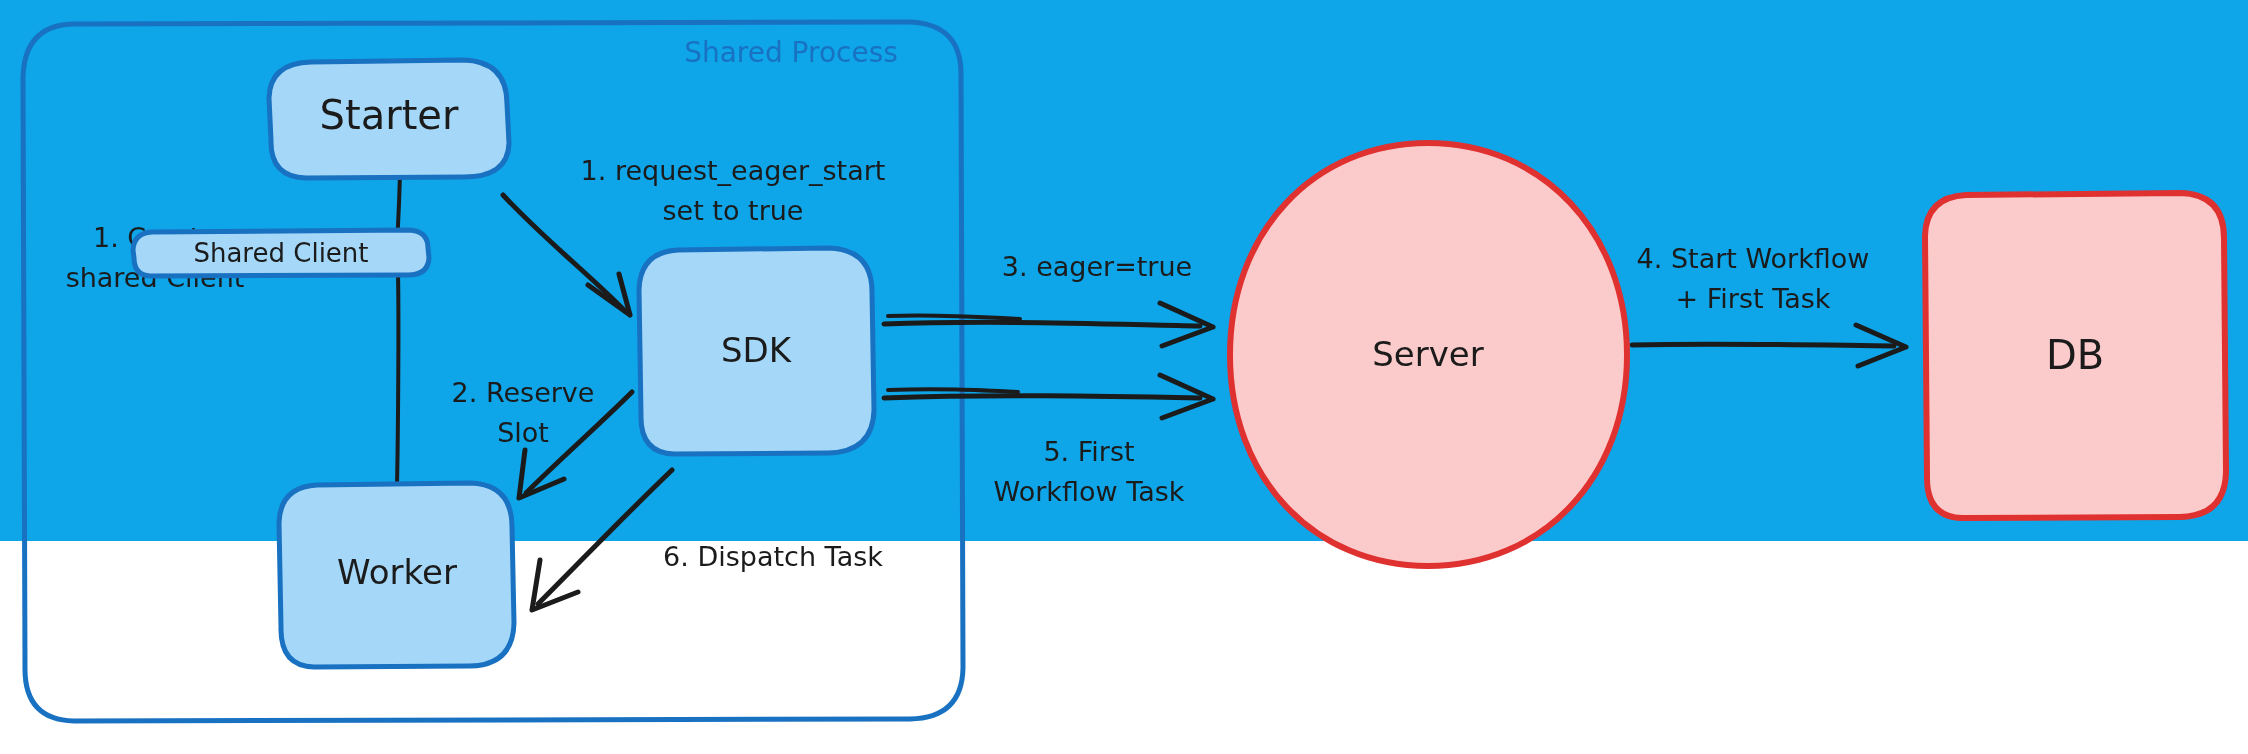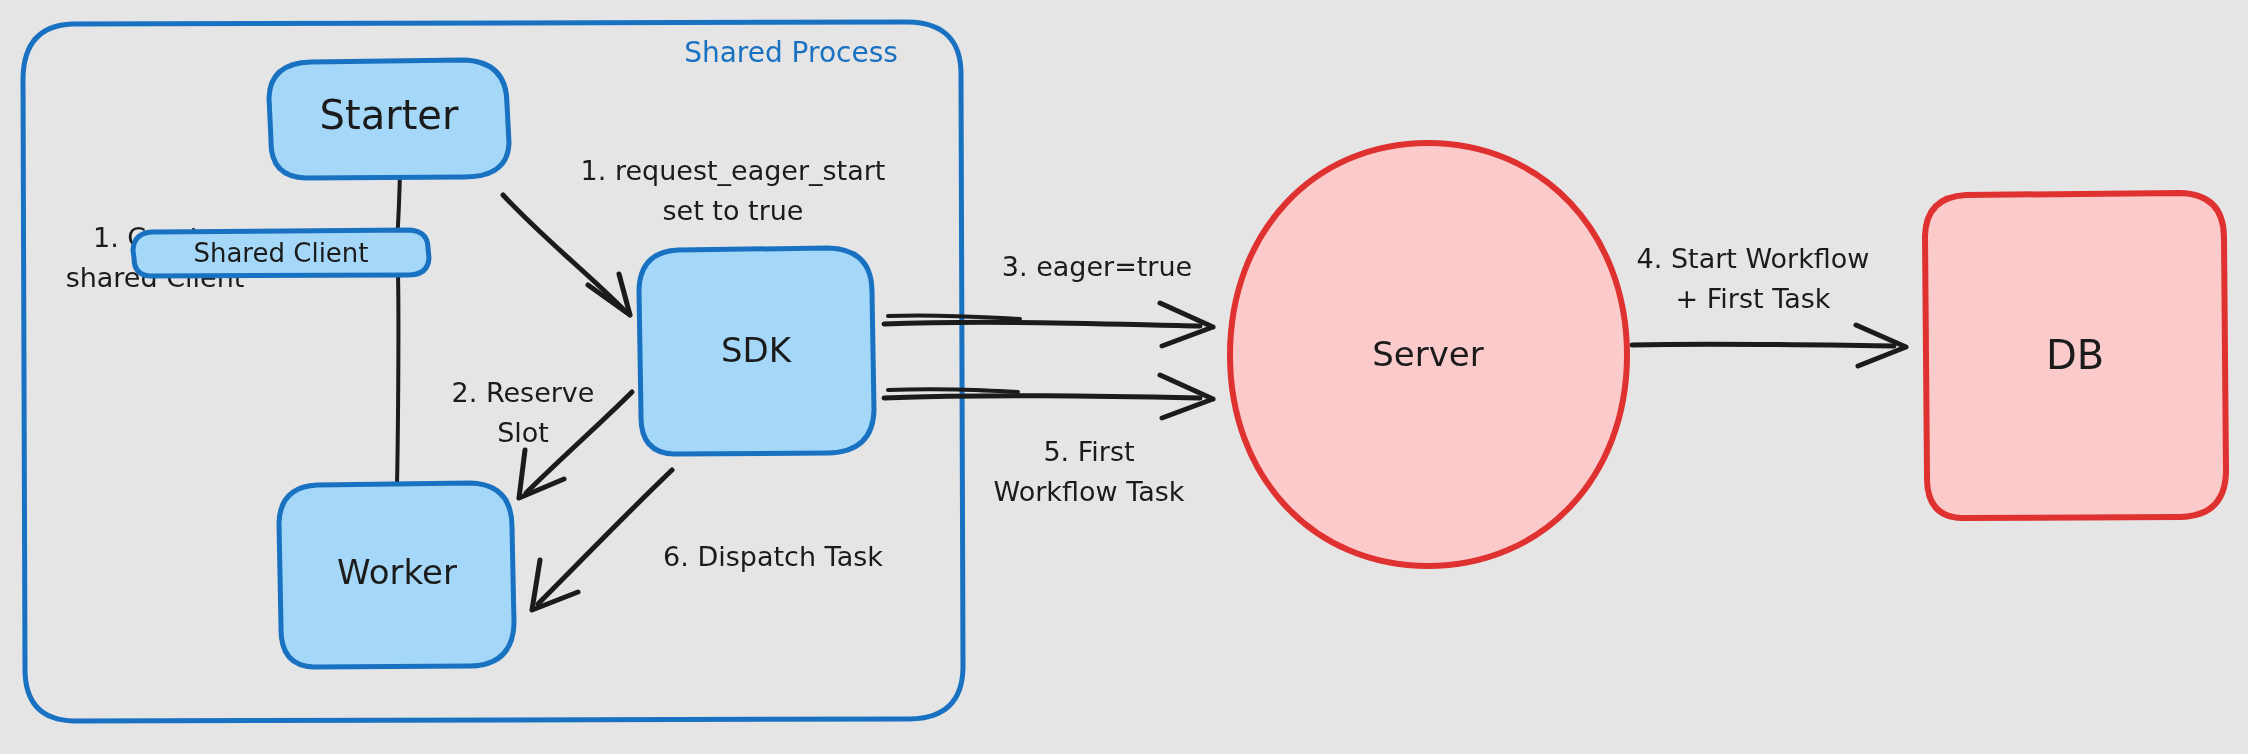--- a/index.html
+++ b/index.html
@@ -10,22 +10,22 @@
   }
   body {
     width: 2248px;
     height: 754px;
     font-family: "DejaVu Sans", sans-serif;
     overflow: hidden;
   }
   #diagram-root {
     position: relative;
     width: 2248px;
-    height: 754px;
-    background: #e5e5e5;
+    height: 541px;
+    background: #0ea5e9;
   }
   svg#scene {
     position: absolute;
     top: 0;
     left: 0;
     width: 2248px;
     height: 754px;
     display: block;
   }
   .node-label {

